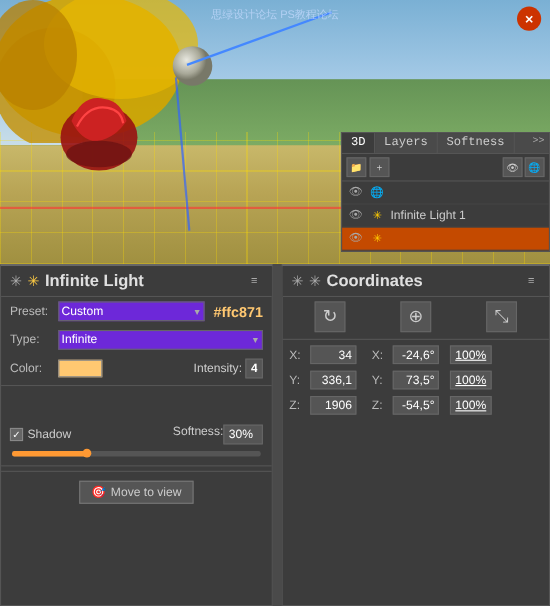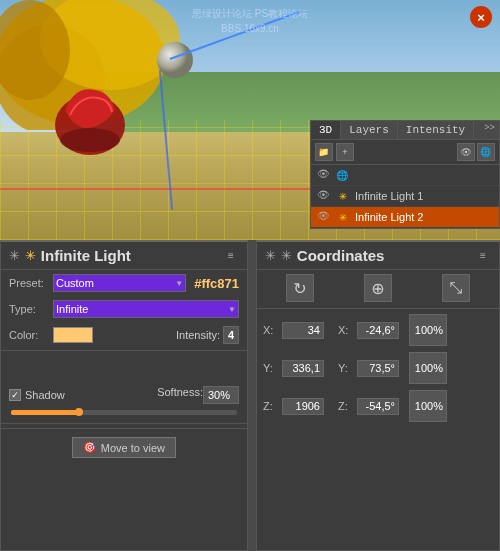--- a/index.html
+++ b/index.html
@@ -309,23 +309,24 @@
       height: 17px;
       width: 42px;
       text-align: right;
     }
     .coord-pct {
       background: #555;
       border: 1px solid #666;
       color: #fff;
       padding: 1px 3px;
       font-size: 11px;
-      height: 32px;
+      height: 17px;
       width: 38px;
-      text-align: right;
+      text-align: center;
+      text-decoration: underline;
     }
 
     .separator-h {
       height: 1px;
       background: #555;
       margin: 2px 0;
     }
 
     
     .sun-icon { font-size: 12px; color: #ffcc00; }
@@ -401,30 +402,29 @@
     </div>
 
     <div style="position:absolute;bottom:180px;left:170px;width:140px;height:2px;background:#4488ff;transform:rotate(-20deg);transform-origin:left center;"></div>
 
     <div style="position:absolute;bottom:50px;left:0;right:0;height:2px;background:rgba(255,50,50,0.6);"></div>
 
     <div style="position:absolute;bottom:30px;left:165px;width:2px;height:140px;background:rgba(50,100,255,0.7);transform:rotate(-5deg);"></div>
 
     <div class="watermark">
       <div>思绿设计论坛   PS教程论坛</div>
-      <div>BBS.16x9.cn</div>
     </div>
   </div>
 
   <div class="panel-3d">
 
     <div class="panel-tabs">
       <div class="panel-tab active">3D</div>
       <div class="panel-tab">Layers</div>
-      <div class="panel-tab">Intensity</div>
+      <div class="panel-tab">Softness</div>
       <div style="margin-left:auto;display:flex;gap:2px;padding:2px 4px;">
         <span style="font-size:9px;color:#aaa;cursor:pointer;">&gt;&gt;</span>
       </div>
     </div>
 
     <div class="panel-toolbar">
       <div class="panel-tool-btn">📁</div>
       <div class="panel-tool-btn">+</div>
       <div style="margin-left:auto;display:flex;gap:2px;">
         <div class="panel-tool-btn">👁</div>
@@ -437,21 +437,20 @@
       <span class="item-icon">🌐</span>
     </div>
     <div class="panel-item">
       <span class="eye-icon">👁</span>
       <span class="item-icon sun-icon">✳</span>
       <span class="item-label">Infinite Light 1</span>
     </div>
     <div class="panel-item selected">
       <span class="eye-icon">👁</span>
       <span class="item-icon sun-icon">✳</span>
-      <span class="item-label">Infinite Light 2</span>
     </div>
   </div>
 
   <div class="close-btn">×</div>
 </div>
 
 <div class="bottom-area">
 
   <div class="props-left">
     <div class="panel-header">

